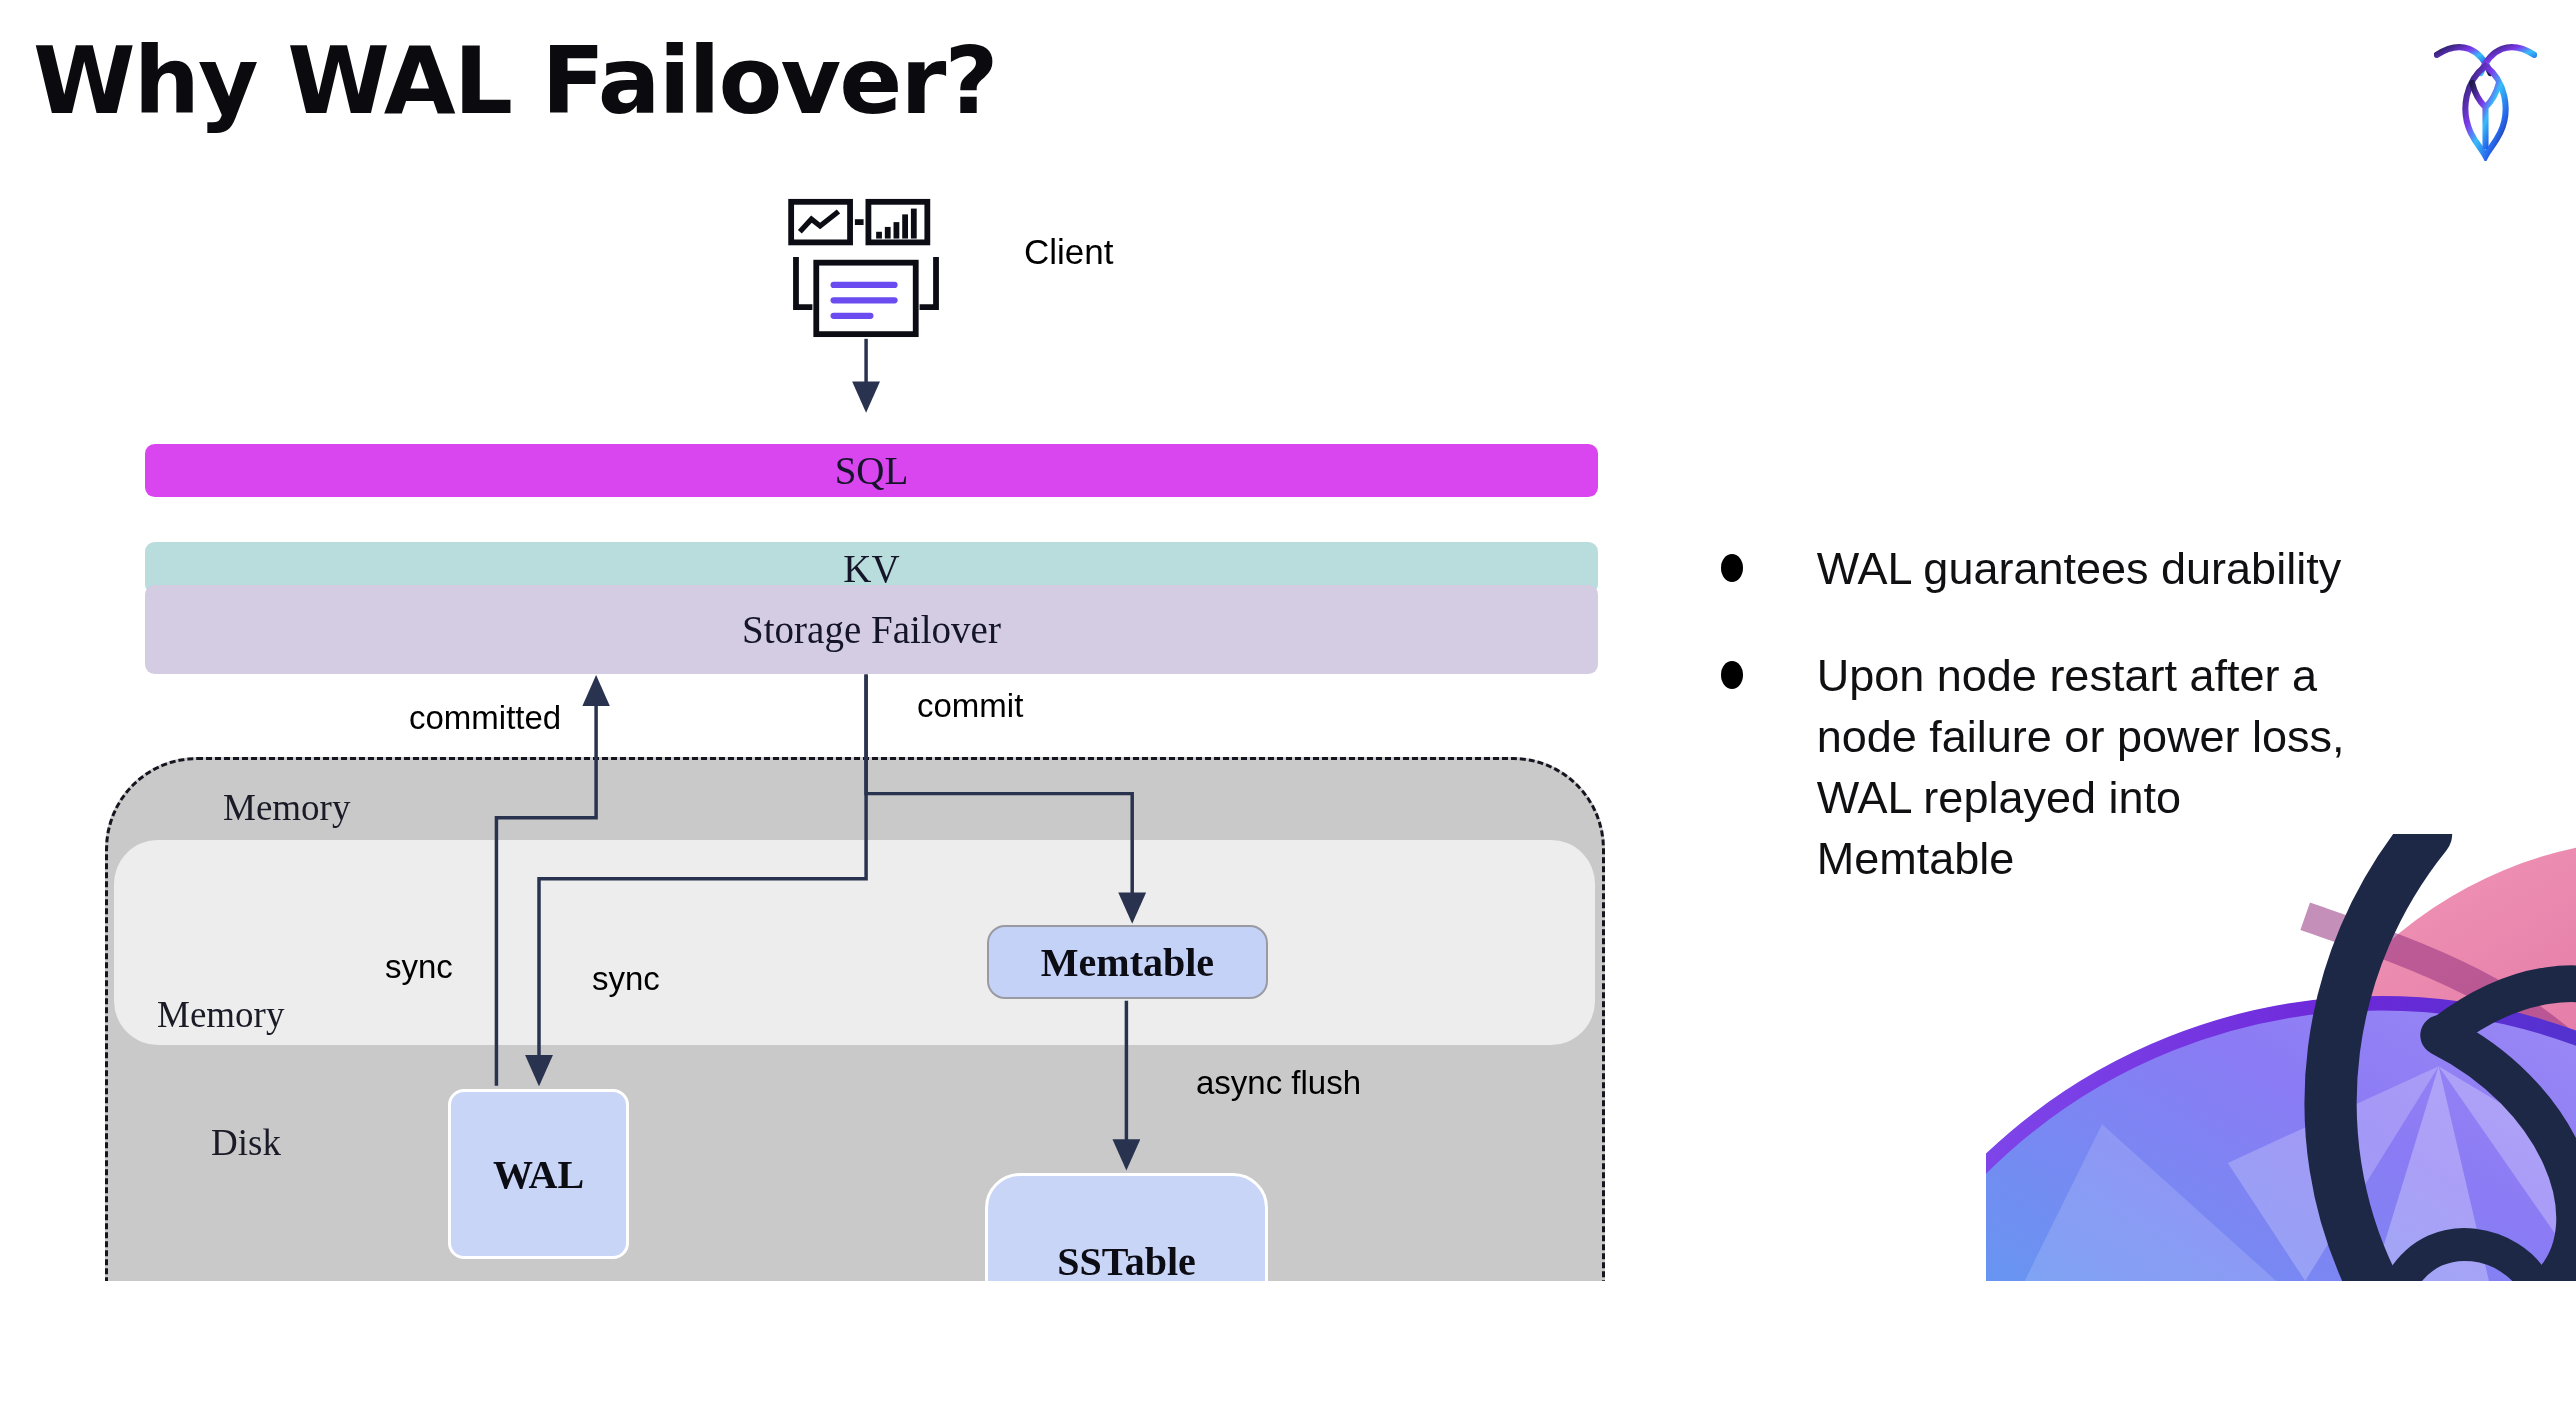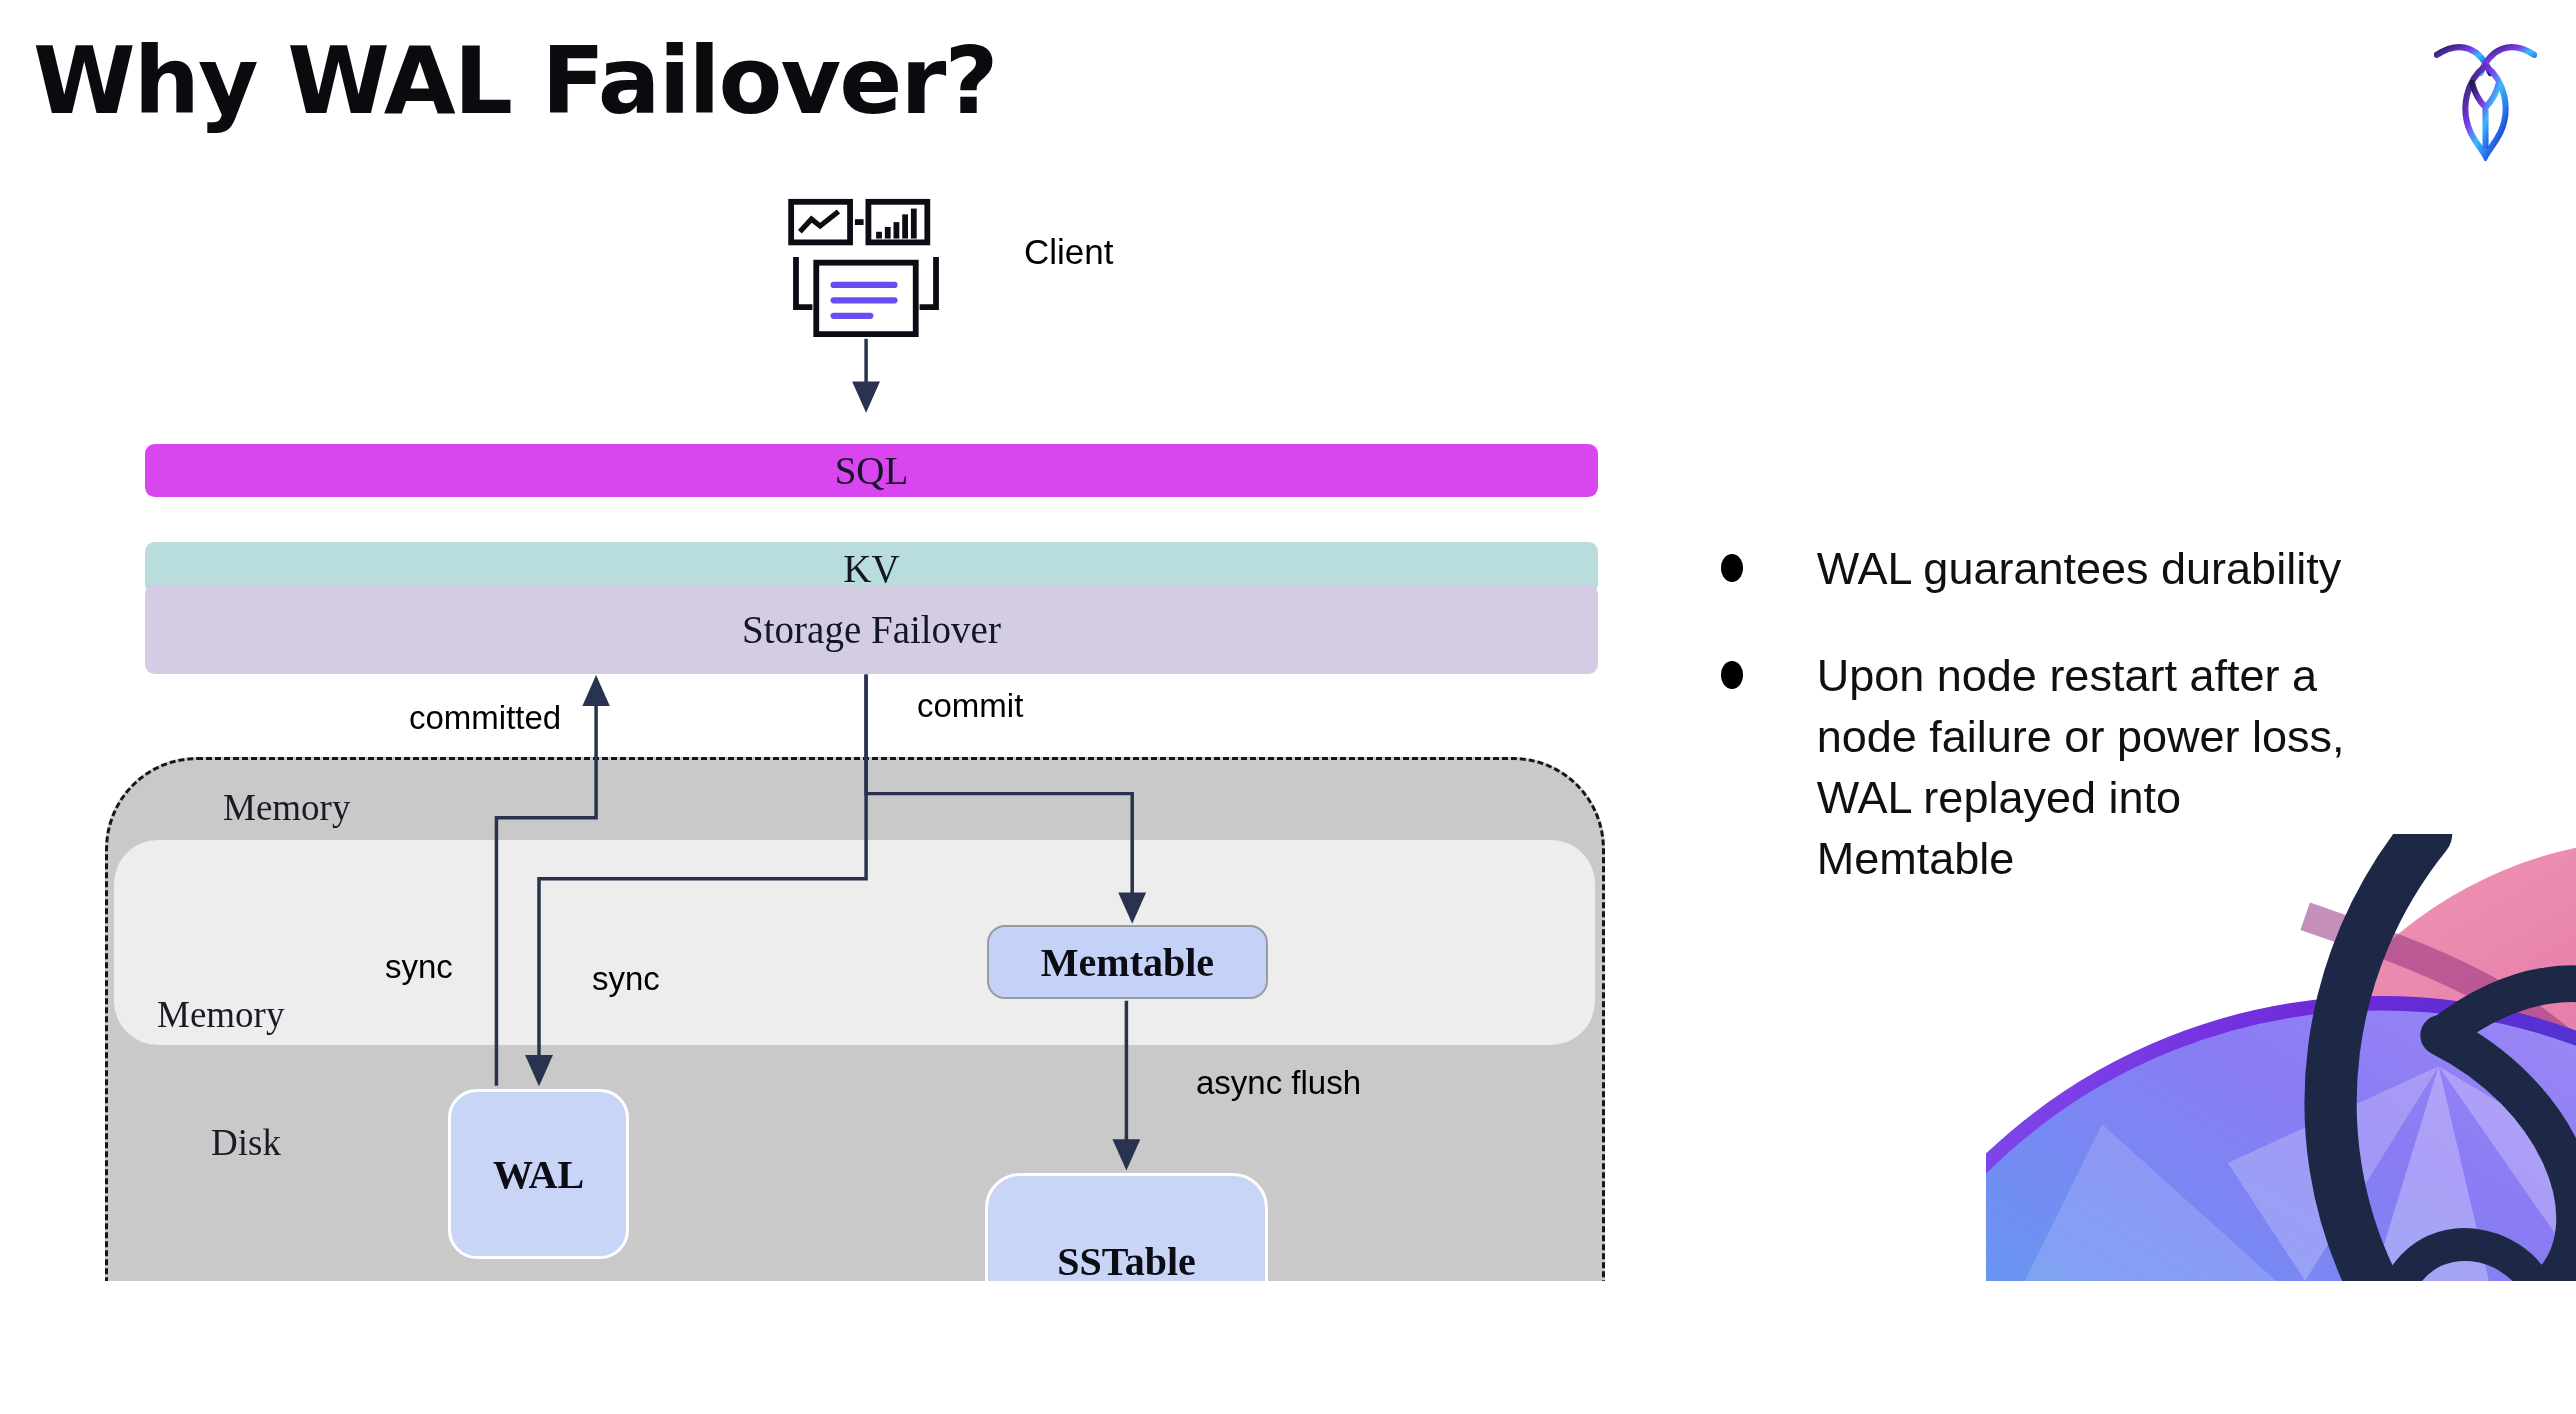--- a/index.html
+++ b/index.html
@@ -22,21 +22,21 @@
           border:3.4px dashed #15151f;border-radius:92px;z-index:0;box-sizing:border-box;}
   .memory-strip{left:114px;top:840px;width:1481px;height:205px;background:#ededed;border-radius:44px;z-index:1;}
   .region-label{font-family:"Liberation Serif",serif;font-size:37px;color:#1b1b28;z-index:4;}
   .lbl-pebble{left:223px;top:786px;}
   .lbl-memory{left:157px;top:993px;}
   .lbl-disk{left:211px;top:1121px;}
 
   
   .node{display:flex;align-items:center;justify-content:center;box-sizing:border-box;
         font-family:"Liberation Serif",serif;font-weight:bold;font-size:40px;color:#0c0c14;z-index:6;}
-  .node-wal{left:448px;top:1089px;width:181px;height:170px;background:#c8d5f7;border:3.9px solid #ffffff;border-radius:29px;}
+  .node-wal{left:448px;top:1089px;width:181px;height:170px;background:#c8d5f7;border:3.9px solid #ffffff;border-radius:16px;}
   .node-memtable{left:987px;top:925px;width:281px;height:74px;background:#c5d2f8;border:2.9px solid #9a9aa2;border-radius:18px;}
   .node-sstable{left:985px;top:1173px;width:283px;height:176px;background:#c8d5f7;border:3.9px solid #ffffff;border-radius:35px;}
 
   
   .edge-label{font-size:33px;color:#000000;z-index:7;}
   .lbl-committed{left:409px;top:699px;}
   .lbl-commit{left:917px;top:687px;}
   .lbl-sync1{left:385px;top:948px;}
   .lbl-sync2{left:592px;top:960px;}
   .lbl-async{left:1196px;top:1064px;}

